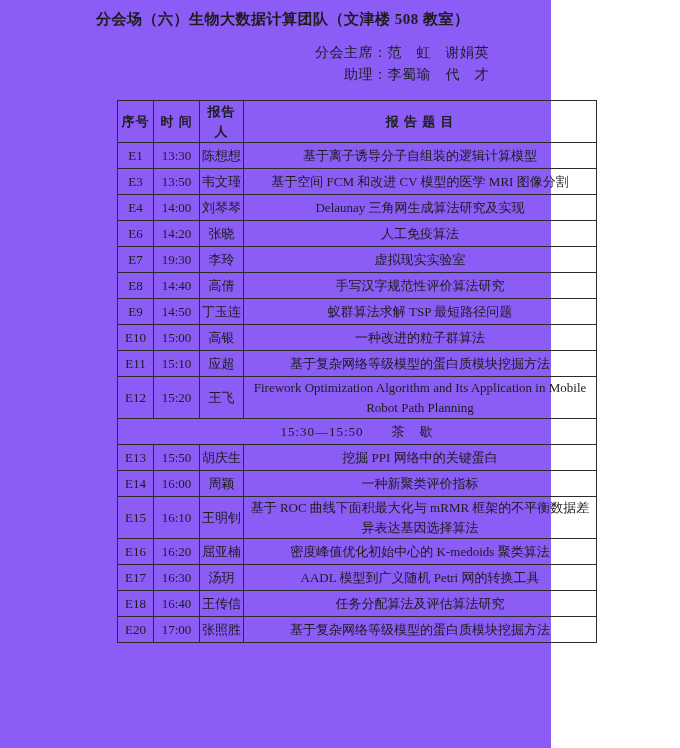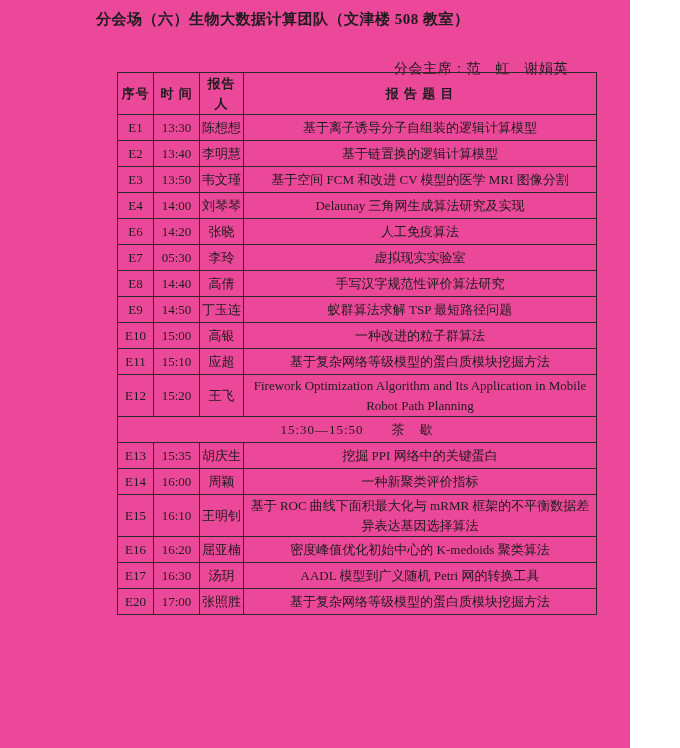--- a/index.html
+++ b/index.html
@@ -3,45 +3,44 @@
 <meta charset="utf-8">
 <style>
   * { margin: 0; padding: 0; box-sizing: border-box; }
   html, body {
     width: 680px; height: 748px;
     background: #ffffff;
     font-family: "Liberation Serif", "DejaVu Serif", serif;
     color: #1c1c1c;
     overflow: hidden;
   }
-  .page { position: relative; width: 630px; height: 748px; background: #ec4899; }
+  .page { position: relative; width: 551px; height: 748px; background: #8b5cf6; }
 
   .doc-title {
     position: absolute;
     left: 96px; top: 10px;
     font-size: 15px;
     font-weight: 700;
     letter-spacing: 0.5px;
     white-space: nowrap;
   }
   .meta {
     position: absolute;
     right: 62px;
     font-size: 14px;
     letter-spacing: 0.5px;
     white-space: nowrap;
     text-align: right;
-    margin-top: 16px;
   }
   .meta.chair { top: 44px; }
   .meta.assistant { top: 66px; }
 
   table.schedule {
     position: absolute;
-    left: 117px; top: 72px;
+    left: 117px; top: 100px;
     width: 479px;
     border-collapse: collapse;
     table-layout: fixed;
     font-size: 13px;
     line-height: 1.5;
   }
   table.schedule th, table.schedule td {
     border: 1px solid #2b2b2b;
     text-align: center;
     vertical-align: middle;
@@ -66,20 +65,21 @@
 </style>
 </head>
 <body>
 
 <div class="page">
 
   <div class="doc-title">分会场（六）生物大数据计算团队（文津楼 508 教室）</div>
 
   <div class="meta chair">分会主席：范　虹　谢娟英</div>
 
+  <div class="meta assistant">助理：李蜀瑜　代　才</div>
 
   <table class="schedule">
     <colgroup>
       <col style="width:36px">
       <col style="width:46px">
       <col style="width:44px">
       <col style="width:353px">
     </colgroup>
     <thead>
       <tr>
@@ -90,46 +90,40 @@
       </tr>
     </thead>
     <tbody id="schedule-body">
         <tr>
           <td>E1</td>
           <td>13:30</td>
           <td>陈想想</td>
           <td class="title-cell">基于离子诱导分子自组装的逻辑计算模型</td>
         </tr>
         <tr>
-          <td>E2</td>
-          <td>13:40</td>
-          <td>李明慧</td>
-          <td class="title-cell">基于链置换的逻辑计算模型</td>
-        </tr>
-        <tr>
           <td>E3</td>
           <td>13:50</td>
           <td>韦文瑾</td>
           <td class="title-cell">基于空间 FCM 和改进 CV 模型的医学 MRI 图像分割</td>
         </tr>
         <tr>
           <td>E4</td>
           <td>14:00</td>
           <td>刘琴琴</td>
           <td class="title-cell">Delaunay 三角网生成算法研究及实现</td>
         </tr>
         <tr>
           <td>E6</td>
           <td>14:20</td>
           <td>张晓</td>
           <td class="title-cell">人工免疫算法</td>
         </tr>
         <tr>
           <td>E7</td>
-          <td>05:30</td>
+          <td>19:30</td>
           <td>李玲</td>
           <td class="title-cell">虚拟现实实验室</td>
         </tr>
         <tr>
           <td>E8</td>
           <td>14:40</td>
           <td>高倩</td>
           <td class="title-cell">手写汉字规范性评价算法研究</td>
         </tr>
         <tr>
@@ -154,21 +148,21 @@
           <td>E12</td>
           <td>15:20</td>
           <td>王飞</td>
           <td class="title-cell">Firework Optimization Algorithm and Its Application in Mobile Robot Path Planning</td>
         </tr>
         <tr>
           <td colspan="4" class="break-cell">15:30—15:50　　茶　歇</td>
         </tr>
         <tr>
           <td>E13</td>
-          <td>15:35</td>
+          <td>15:50</td>
           <td>胡庆生</td>
           <td class="title-cell">挖掘 PPI 网络中的关键蛋白</td>
         </tr>
         <tr>
           <td>E14</td>
           <td>16:00</td>
           <td>周颖</td>
           <td class="title-cell">一种新聚类评价指标</td>
         </tr>
         <tr>
@@ -183,20 +177,26 @@
           <td>屈亚楠</td>
           <td class="title-cell">密度峰值优化初始中心的 K-medoids 聚类算法</td>
         </tr>
         <tr>
           <td>E17</td>
           <td>16:30</td>
           <td>汤玥</td>
           <td class="title-cell">AADL 模型到广义随机 Petri 网的转换工具</td>
         </tr>
         <tr>
+          <td>E18</td>
+          <td>16:40</td>
+          <td>王传信</td>
+          <td class="title-cell">任务分配算法及评估算法研究</td>
+        </tr>
+        <tr>
           <td>E20</td>
           <td>17:00</td>
           <td>张照胜</td>
           <td class="title-cell">基于复杂网络等级模型的蛋白质模块挖掘方法</td>
         </tr>
       </tbody>
   </table>
 
 </div>
 

